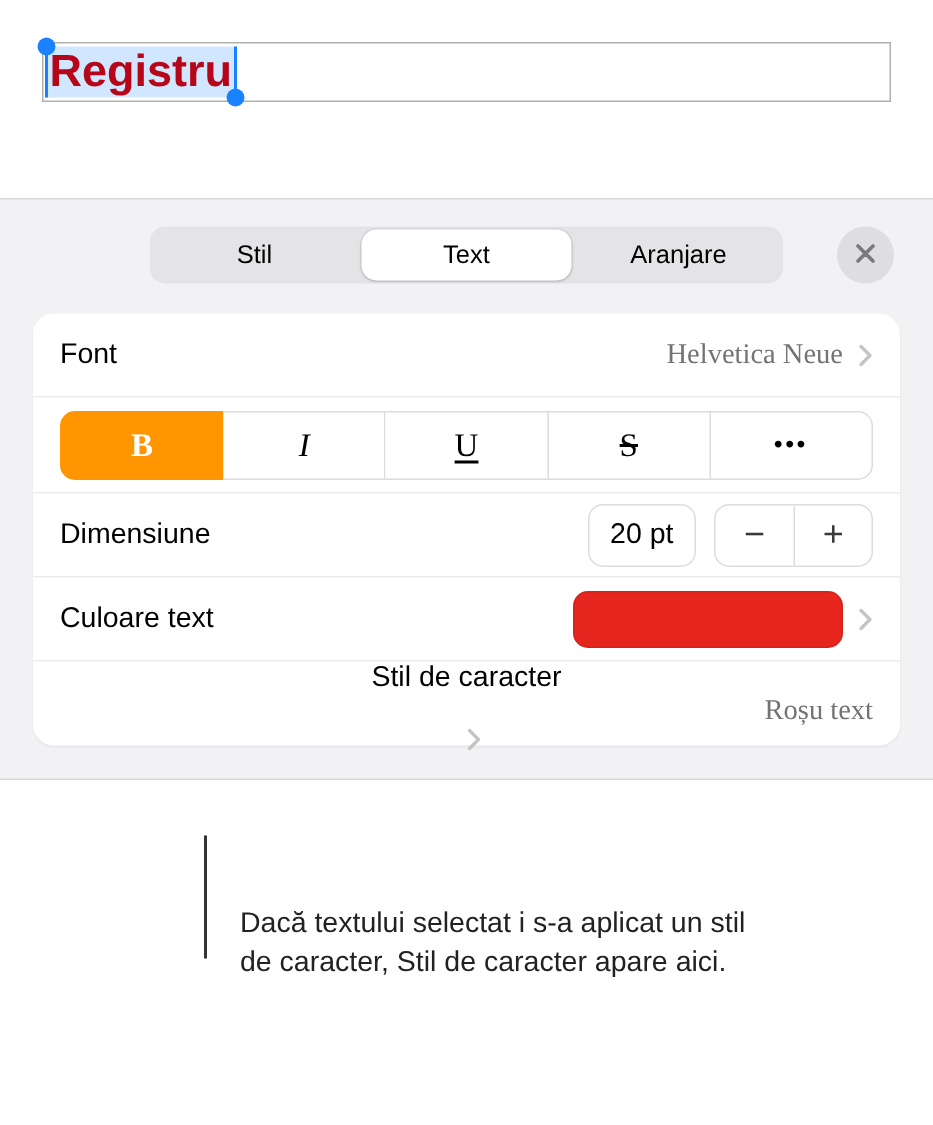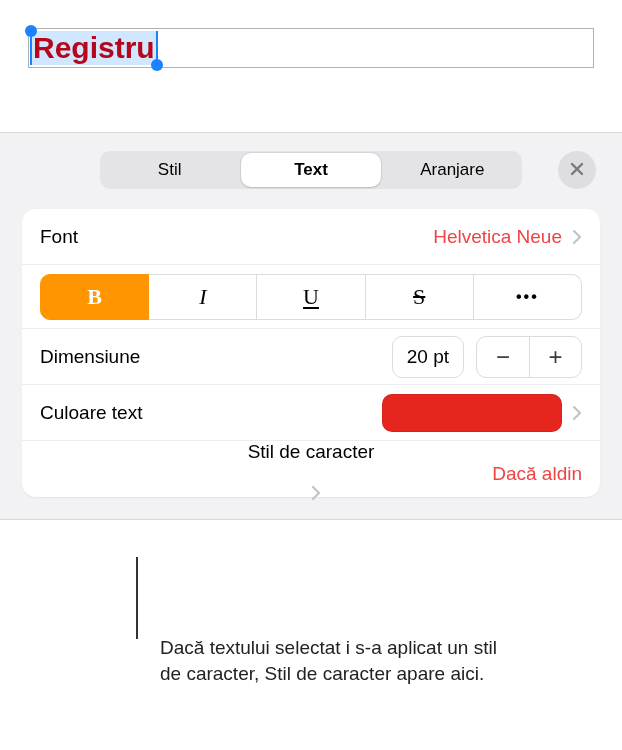--- a/index.html
+++ b/index.html
@@ -54,21 +54,21 @@
       width: 422px; height: 38px;
     }
     .seg-item {
       flex:1; display:flex; align-items:center; justify-content:center;
       font-size:17px; color:#000; cursor:pointer;
     }
     .seg-item.active {
       background:#fff; border-radius:10px;
       box-shadow:0 0 0 1px rgba(0,0,0,0.06), 0 1px 2px rgba(0,0,0,0.12);
       margin:2px; flex:1;
-      font-weight:700;
+      font-weight:400;
     }
     .close-btn {
       width:38px; height:38px; border-radius:50%;
       background:#dedee0; display:flex; align-items:center; justify-content:center;
       position:absolute; right:26px; top:18px; cursor:pointer;
     }
     .close-x { color:#7a7a7c; font-size:18px; font-weight:600; }
 
     .card {
       margin: 4px 22px 22px 22px;
@@ -77,21 +77,21 @@
       padding: 0;
     }
     .row {
       display:flex; align-items:center; height:56px;
       padding: 0 18px; border-bottom:1px solid #ececee;
       font-size:19px;
       text-align:right;
     }
     .row:last-child { border-bottom:none;flex-direction:column; }
     .row-label { color:#000; }
-    .row-value { margin-left:auto; color:#ef4444; }
+    .row-value { margin-left:auto; color:#737373;font-family:Liberation Serif, serif; }
     .chev { margin-left:10px; }
     .chev svg { display:block; }
 
     .bui-row {
       display:flex; align-items:center; height:64px;
       padding: 8px 18px; border-bottom:1px solid #ececee; gap:0;
     }
     .bui-btn {
       flex:1; height:46px; display:flex; align-items:center; justify-content:center;
       background:#fff; border:1px solid #dcdcdf; font-size:22px;
@@ -119,21 +119,21 @@
       cursor:pointer;
     }
     .step-btn + .step-btn { border-left:1px solid #dcdcdf; }
 
     .swatch {
       margin-left:auto; width:180px; height:38px; border-radius:10px;
       box-shadow: inset 0 0 0 1px rgba(0,0,0,0.08);
     }
 
     .caption-area {
-      position:absolute; left:160px; top:635px; width:360px;
+      position:absolute; left:160px; top:603px; width:360px;
     }
     .callout-line {
       position:absolute; left:136px; top:557px; width:2px; height:82px; background:#333;
     }
     .caption {
       font-size:19px; line-height:1.35; color:#222;
     }
   </style>
 </head>
 <body>
@@ -205,21 +205,21 @@
       <div class="swatch" style="background:#e6261e"></div>
       <span class="chev">
         <svg width="10" height="16" viewBox="0 0 10 16">
             <path d="M2 2 L8 8 L2 14" stroke="#c4c4c6" stroke-width="2.2" fill="none" stroke-linecap="round" stroke-linejoin="round"></path>
           </svg>
       </span>
     </div>
 
     <div class="row">
       <span class="row-label">Stil de caracter</span>
-      <span class="row-value">Dacă aldin</span>
+      <span class="row-value">Roșu text</span>
       <span class="chev">
         <svg width="10" height="16" viewBox="0 0 10 16">
             <path d="M2 2 L8 8 L2 14" stroke="#c4c4c6" stroke-width="2.2" fill="none" stroke-linecap="round" stroke-linejoin="round"></path>
           </svg>
       </span>
     </div>
 
   </div>
 </div>
 

